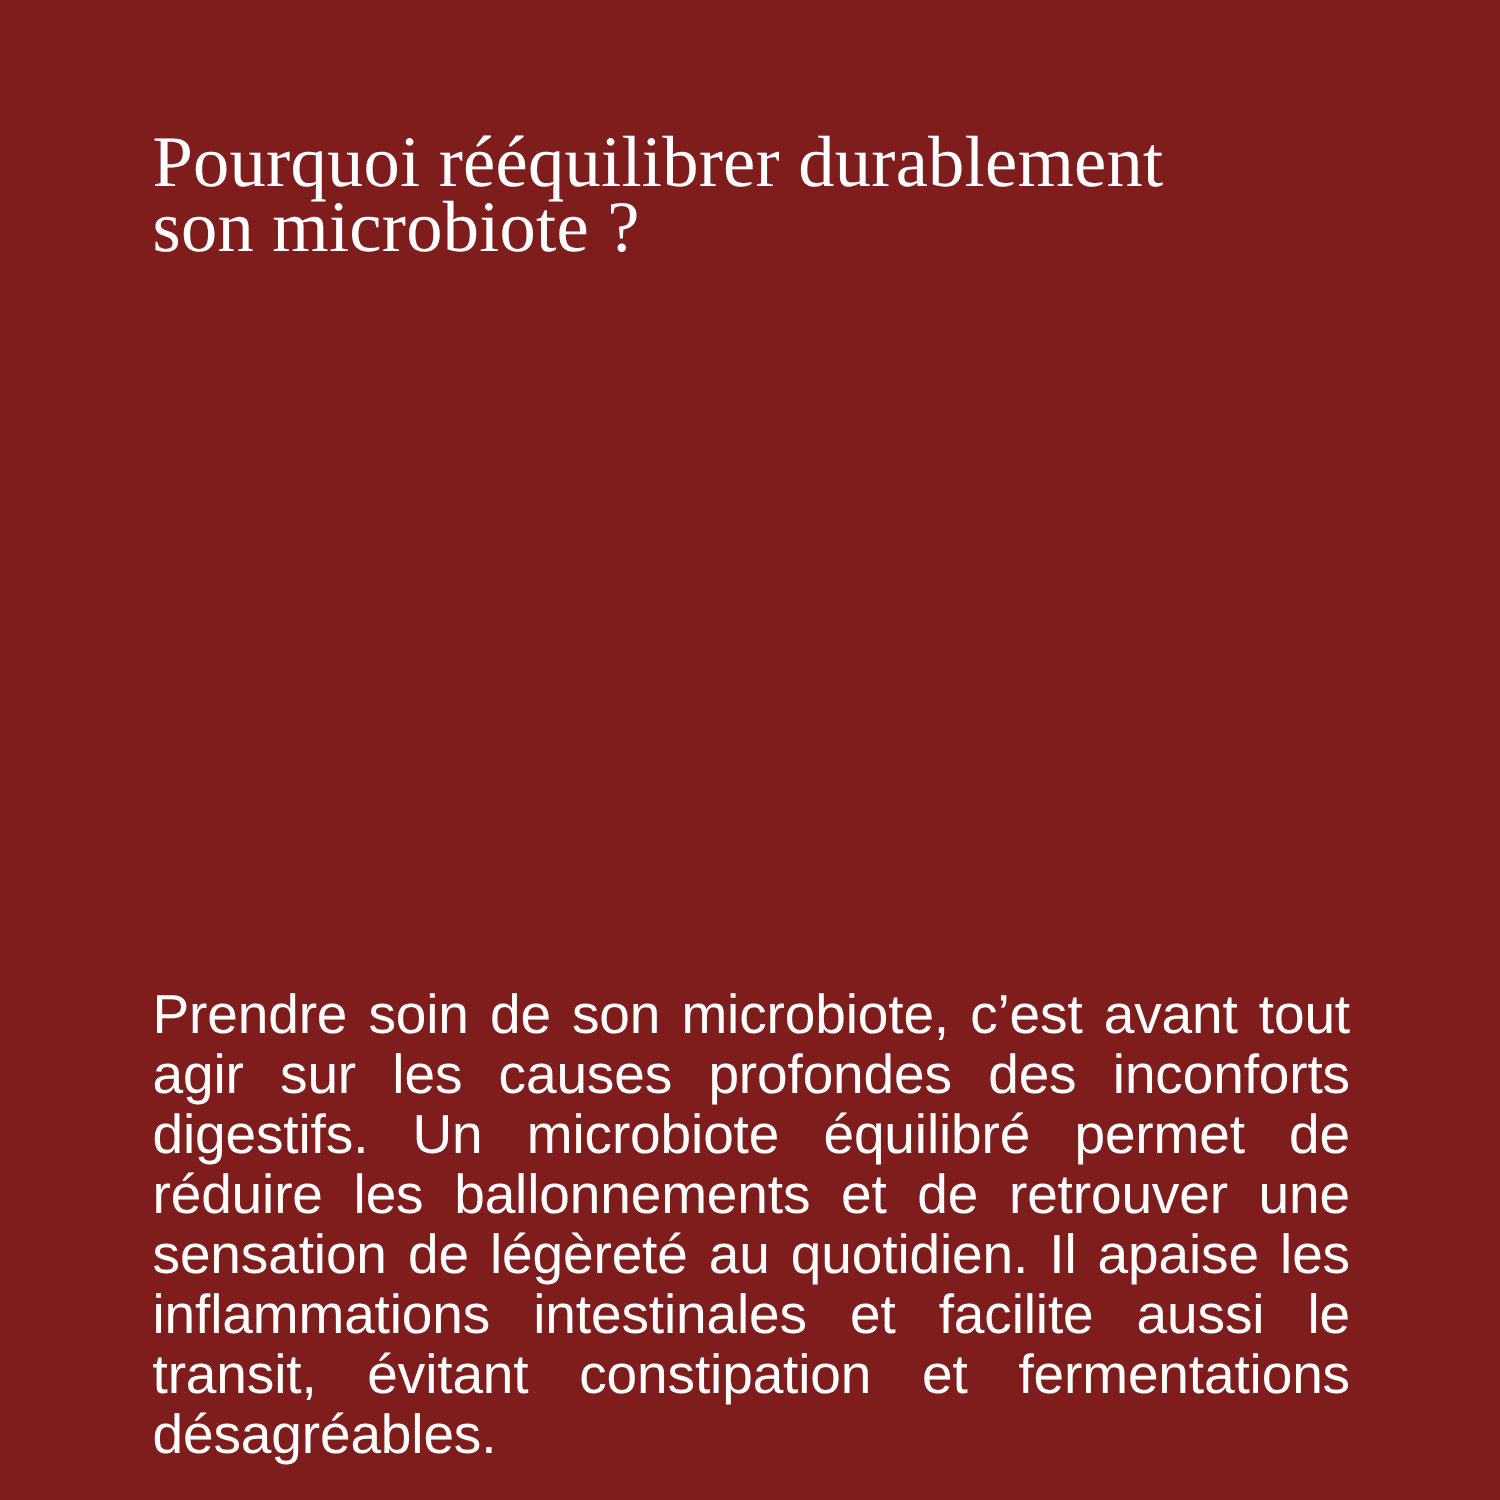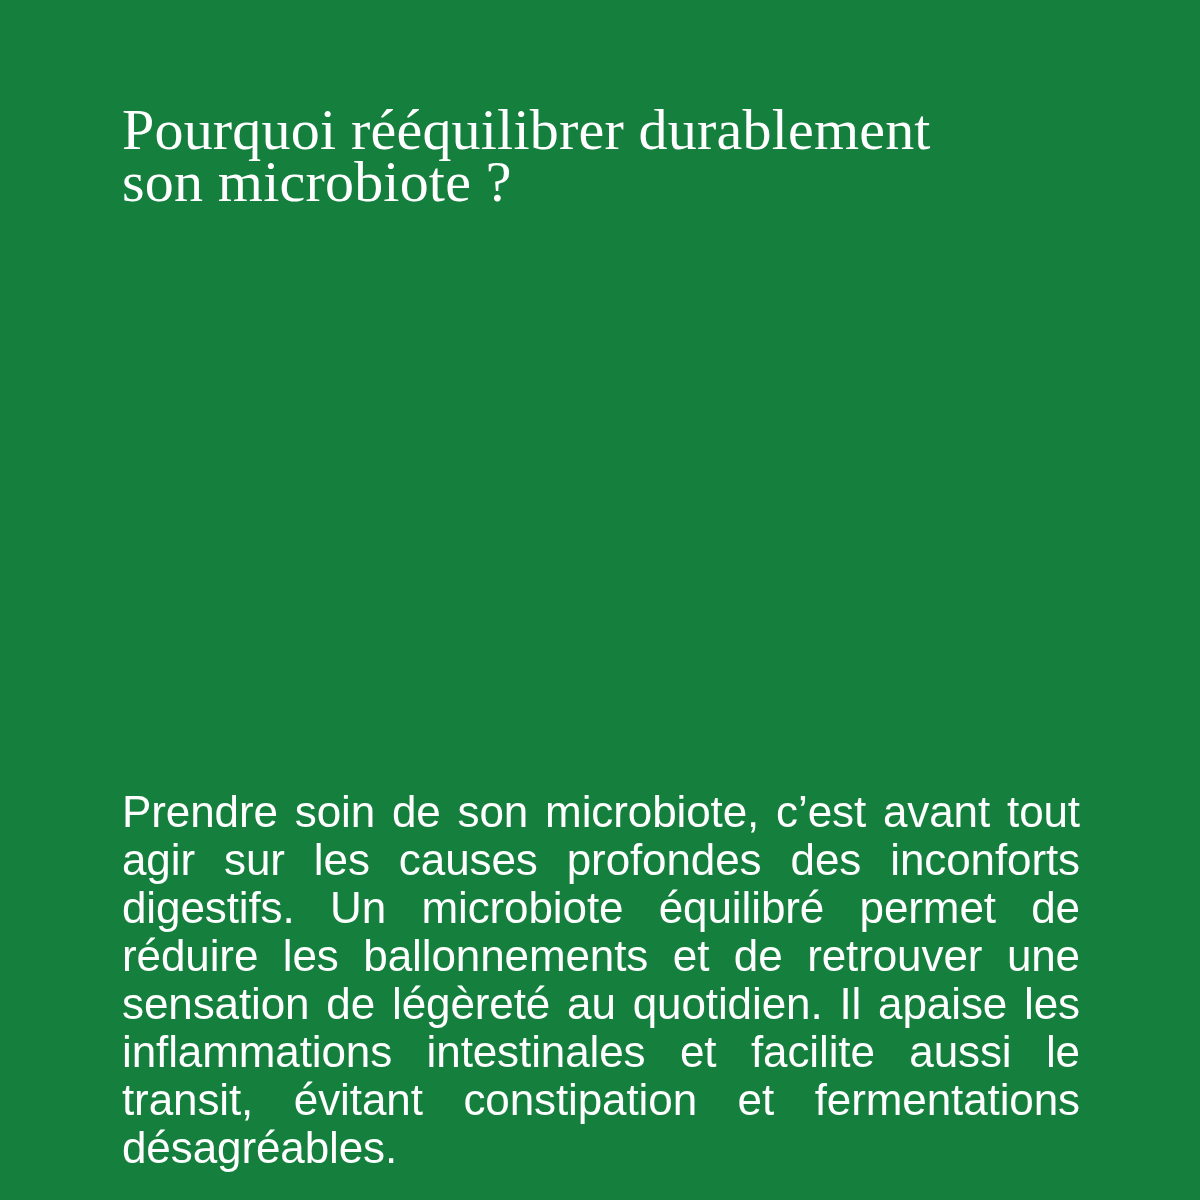--- a/index.html
+++ b/index.html
@@ -68,21 +68,21 @@
 
   .body-text::after {
     content: "";
     display: inline-block;
     width: 100%;
   }
 </style>
 </head>
 <body>
 
-<div class="card" style="background: #15803d;">
+<div class="card" style="background: #7f1d1d;">
 
   <div class="heading-block">
     <h1 class="heading" style="color: rgb(255, 255, 255);">Pourquoi rééquilibrer durablement
 son microbiote ?</h1>
   </div>
 
   <div class="body-block">
     <p class="body-text" style="color: rgb(255, 255, 255);">Prendre soin de son microbiote, c’est avant tout agir sur les causes profondes des inconforts digestifs. Un microbiote équilibré permet de réduire les ballonnements et de retrouver une sensation de légèreté au quotidien. Il apaise les inflammations intestinales et facilite aussi le transit, évitant constipation et fermentations désagréables.</p>
   </div>
 

